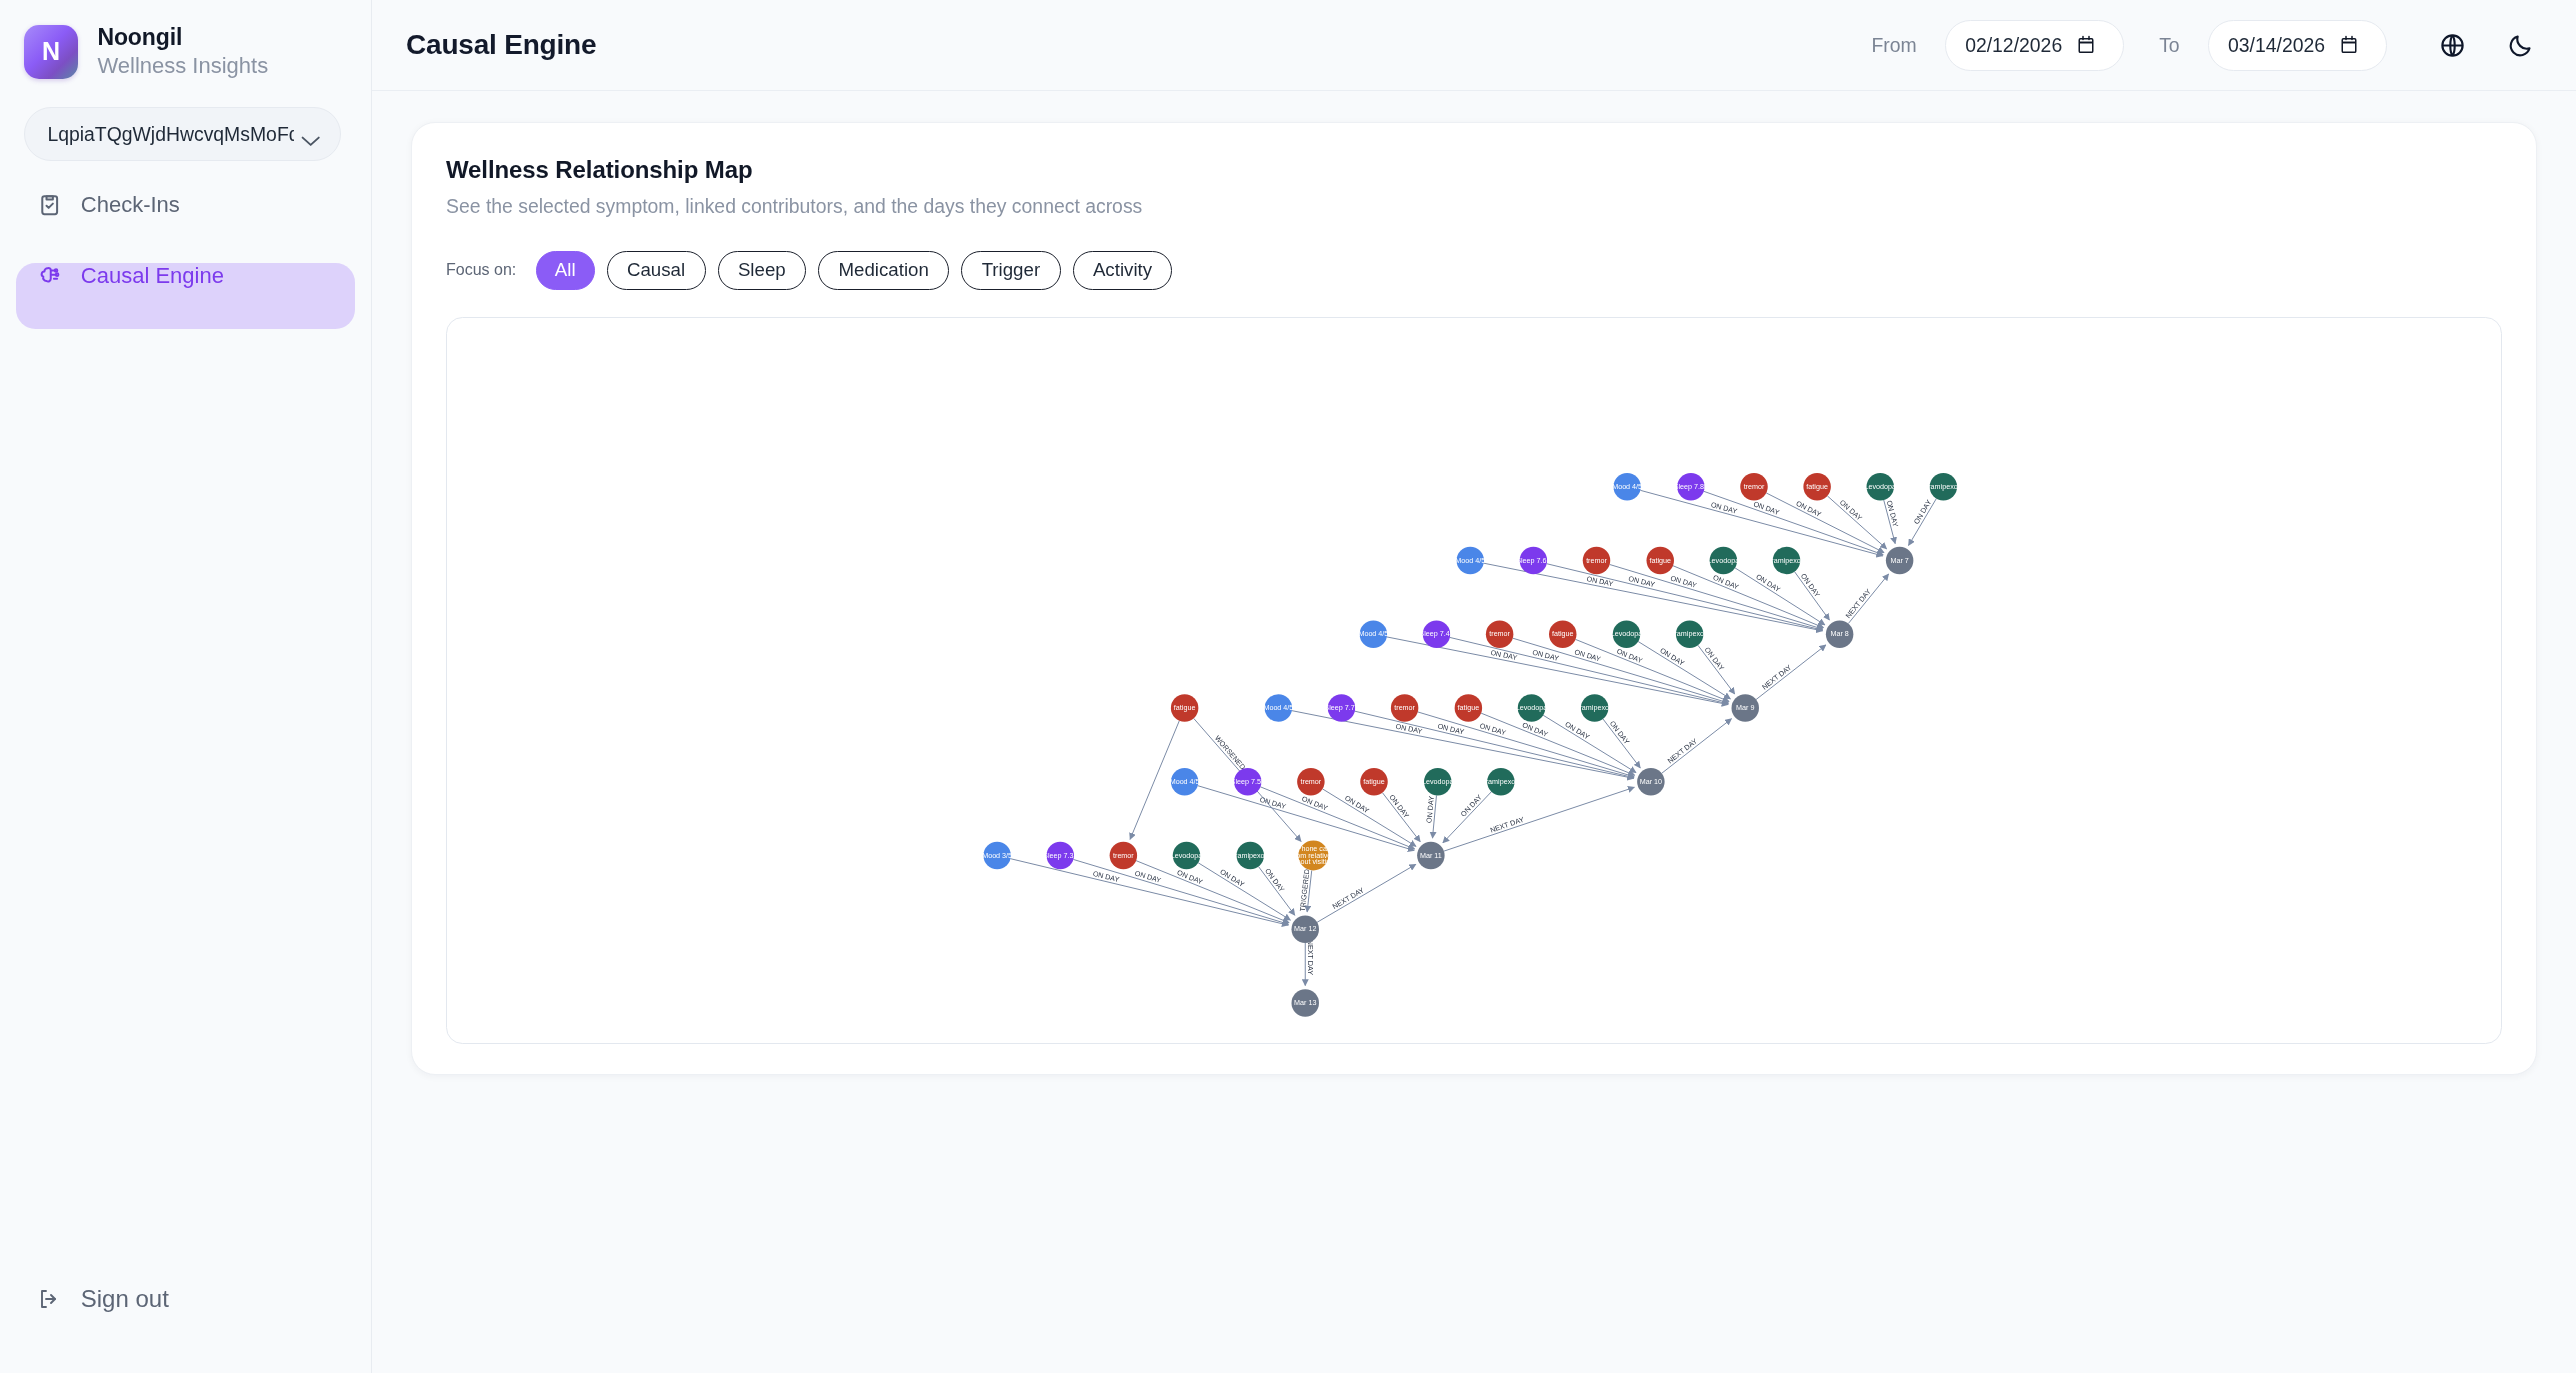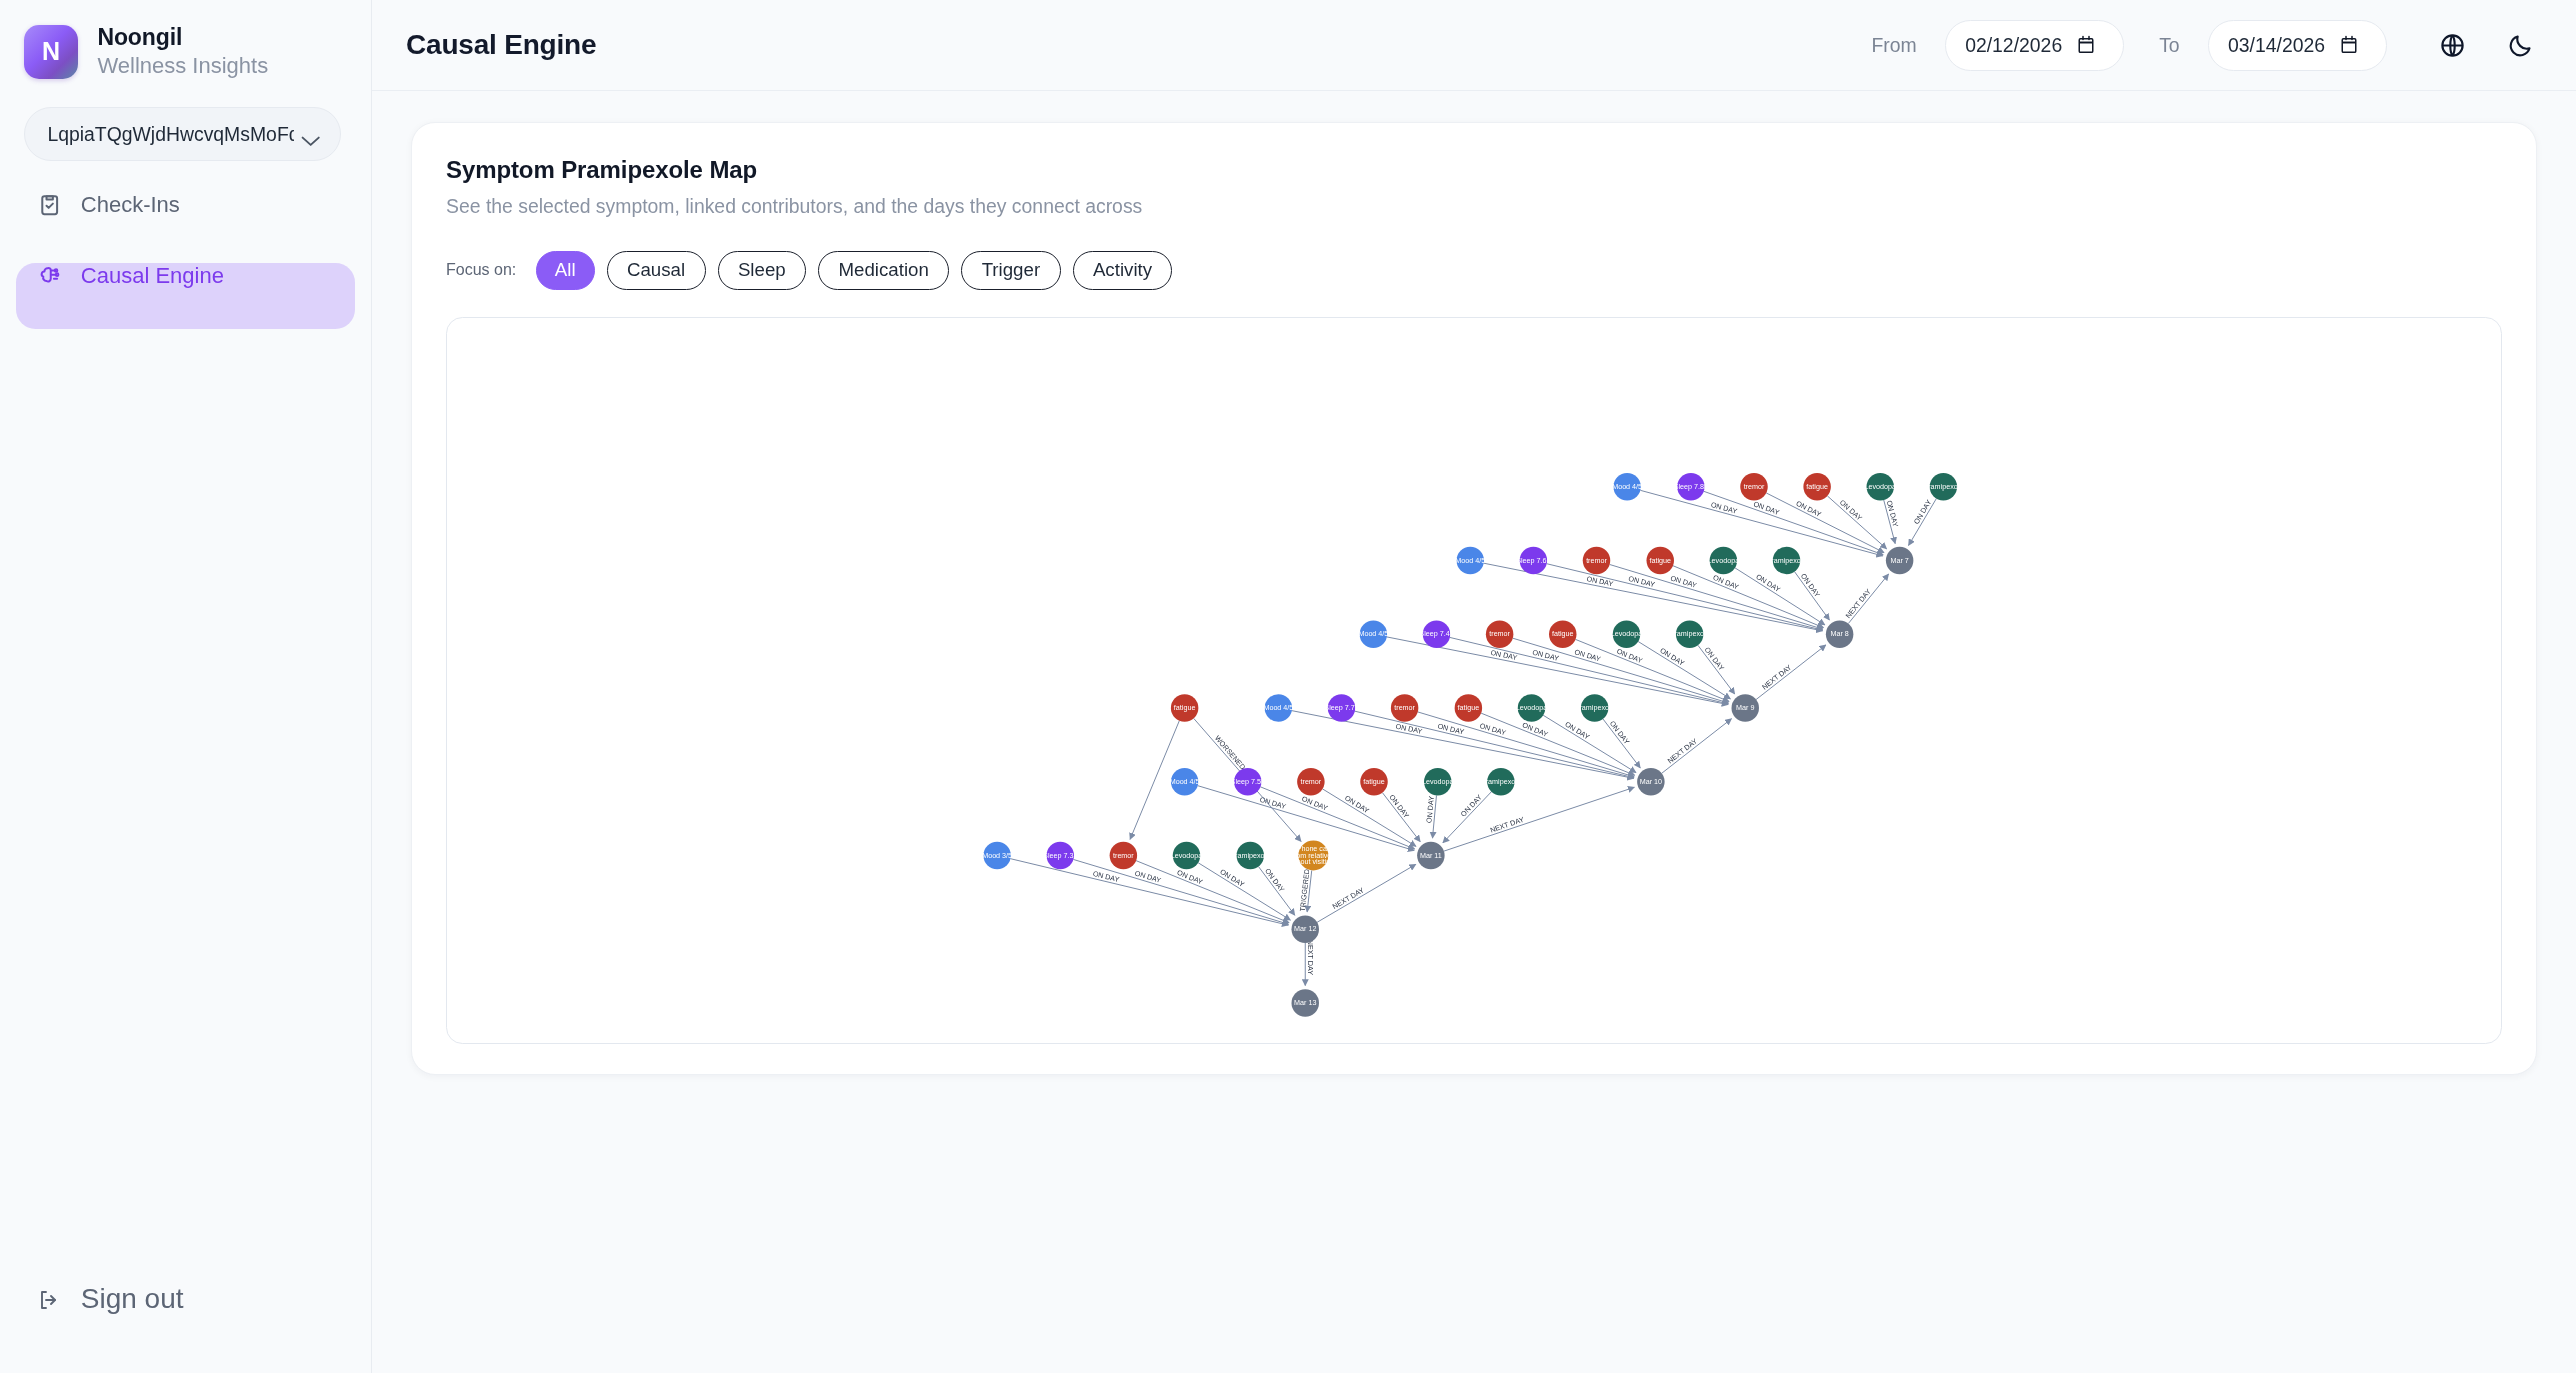--- a/index.html
+++ b/index.html
@@ -55,21 +55,21 @@
     font-size: 22px; color: #5c6575;
   }
   .nav-item .ico { width: 25.4px; height: 25.4px; flex: 0 0 25.4px; display:flex; align-items:center; justify-content:center;}
   .nav-item.active { background: #ddd2fb; color: #7c3aed; font-weight: 400; }
   .nav-item.active .ico svg { stroke: #7c3aed; }
 
   .signout {
     position: absolute; left: 16.4px; bottom: 48px;
     display: flex; align-items: center; gap: 19.4px;
     padding: 0 21px; height: 54px;
-    font-size: 28px; color: #5c6575;
+    font-size: 24px; color: #5c6575;
   }
   .signout .ico { width: 24px; height: 24px; flex: 0 0 24px; }
 
   
   .main { flex: 1 1 auto; display: flex; flex-direction: column; min-width: 0; }
   .topbar {
     height: 91px; flex: 0 0 91px;
     background: #f8fafc;
     border-bottom: 1.5px solid #eaeef3;
     display: flex; align-items: center; justify-content: space-between;
@@ -230,21 +230,21 @@
         <div class="icon-btn">
           <svg viewBox="0 0 24 24" width="27" height="27" fill="none" stroke="#0f172a" stroke-width="1.9" stroke-linejoin="round">
             <path d="M20 14.5A8.5 8.5 0 0 1 9.5 4 8.5 8.5 0 1 0 20 14.5z"></path>
           </svg>
         </div>
       </div>
     </header>
 
     <div class="content">
       <section class="card">
-        <div class="card-title">Symptom Pramipexole Map</div>
+        <div class="card-title">Wellness Relationship Map</div>
         <div class="card-sub">See the selected symptom, linked contributors, and the days they connect across</div>
 
         <div class="focus-row">
           <span class="focus-label">Focus on:</span>
           <div class="pill active">
               <span>All</span>
             </div>
           <div class="pill">
               <span>Causal</span>
             </div>

